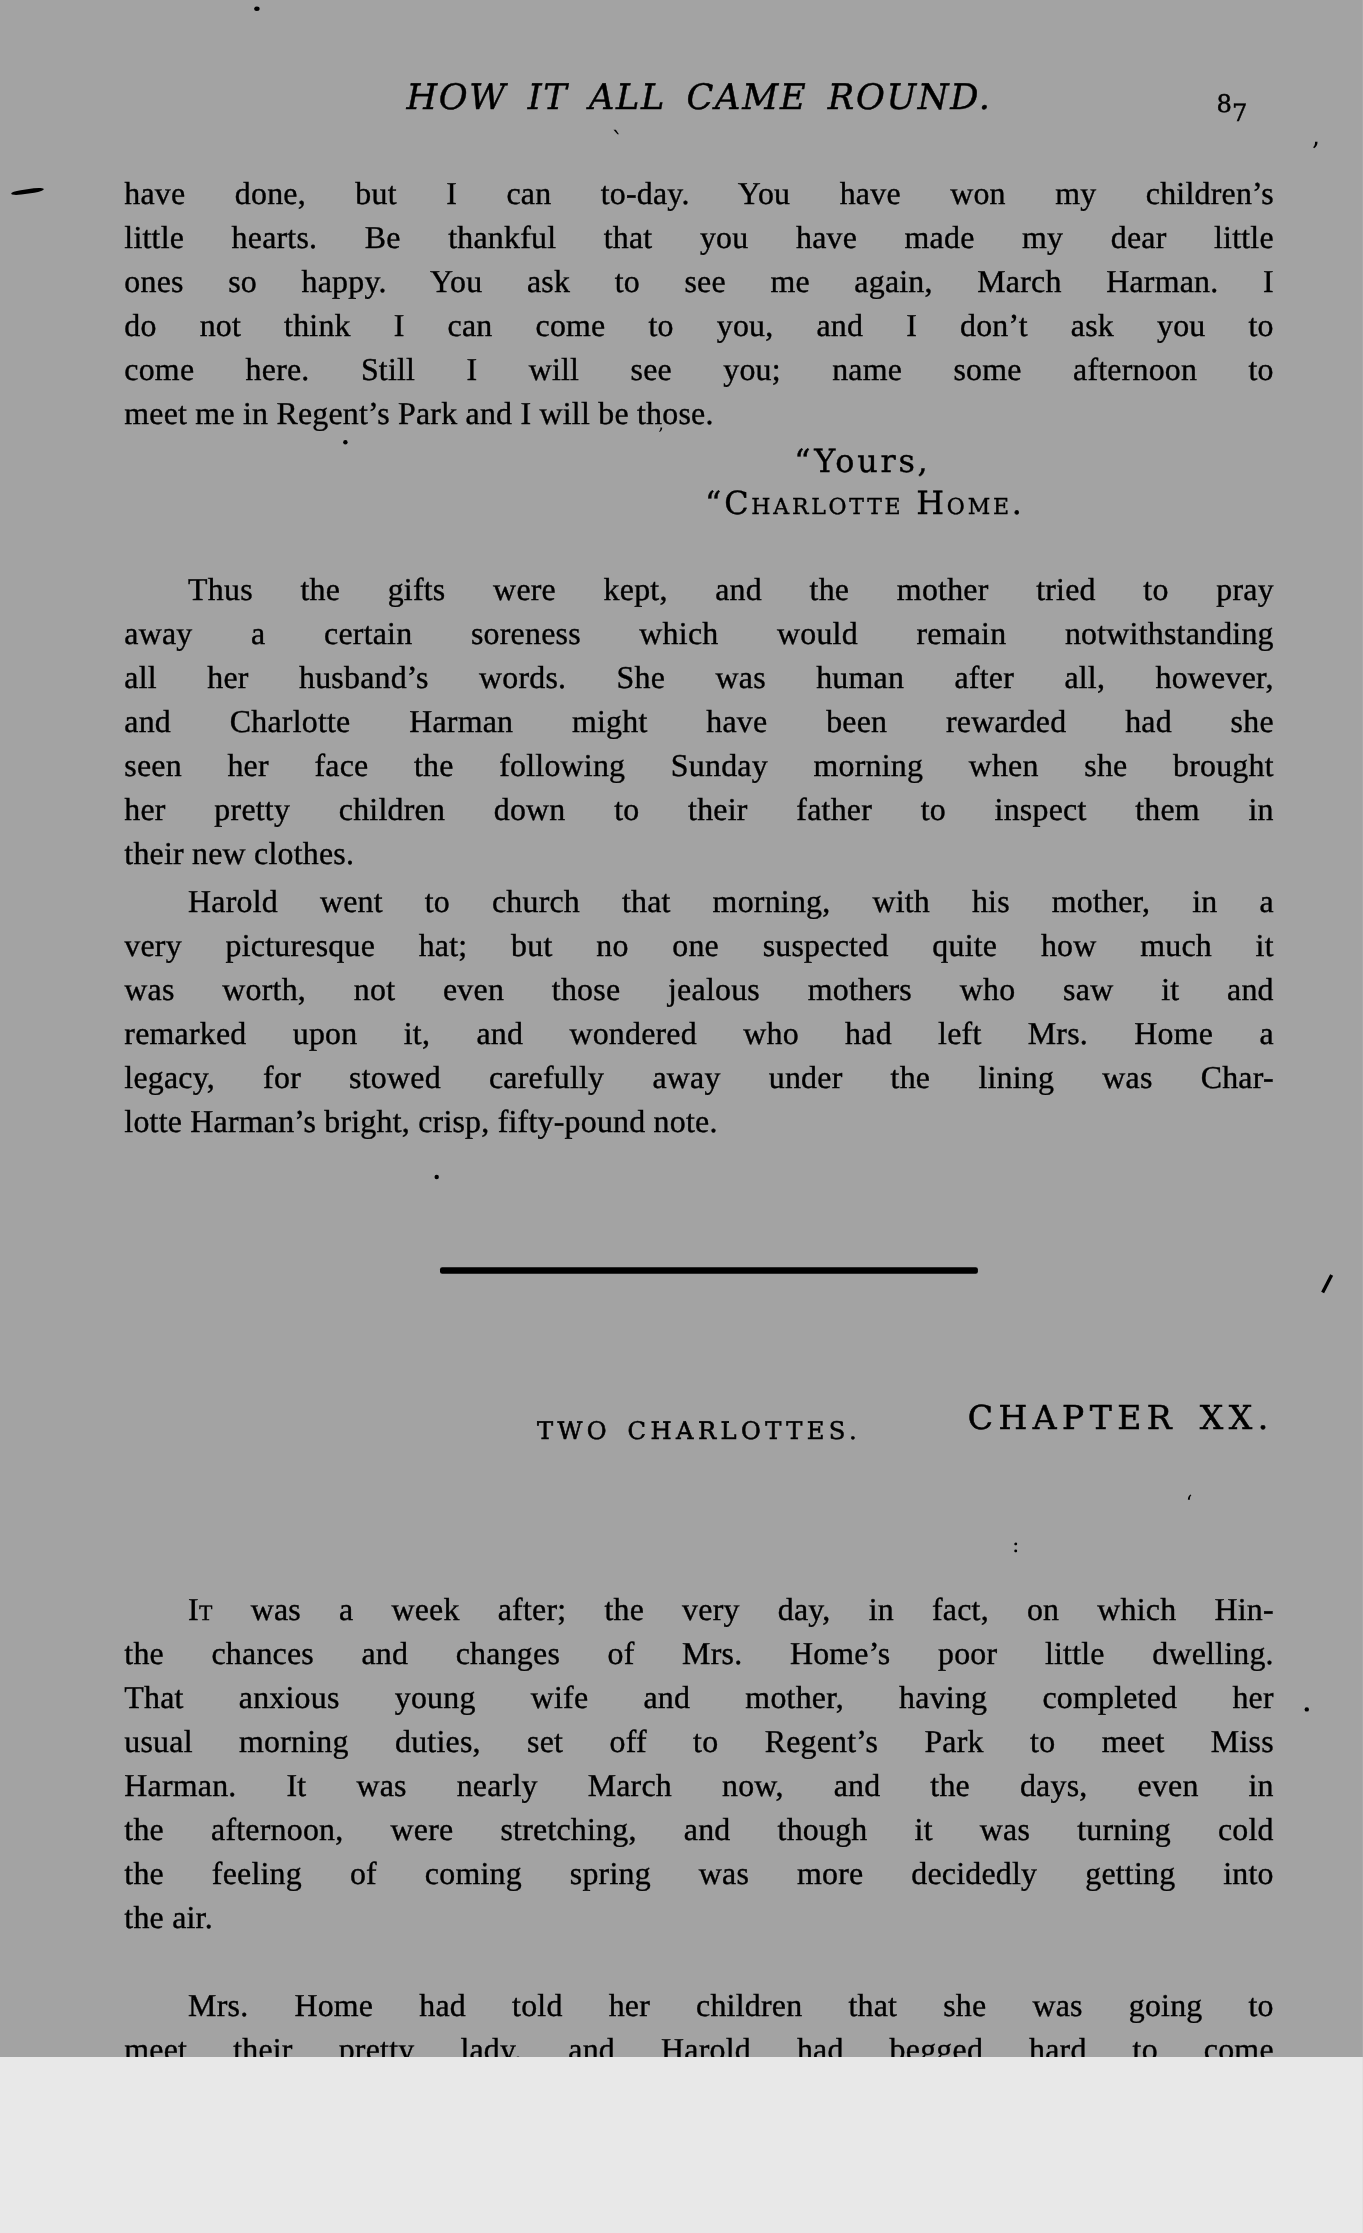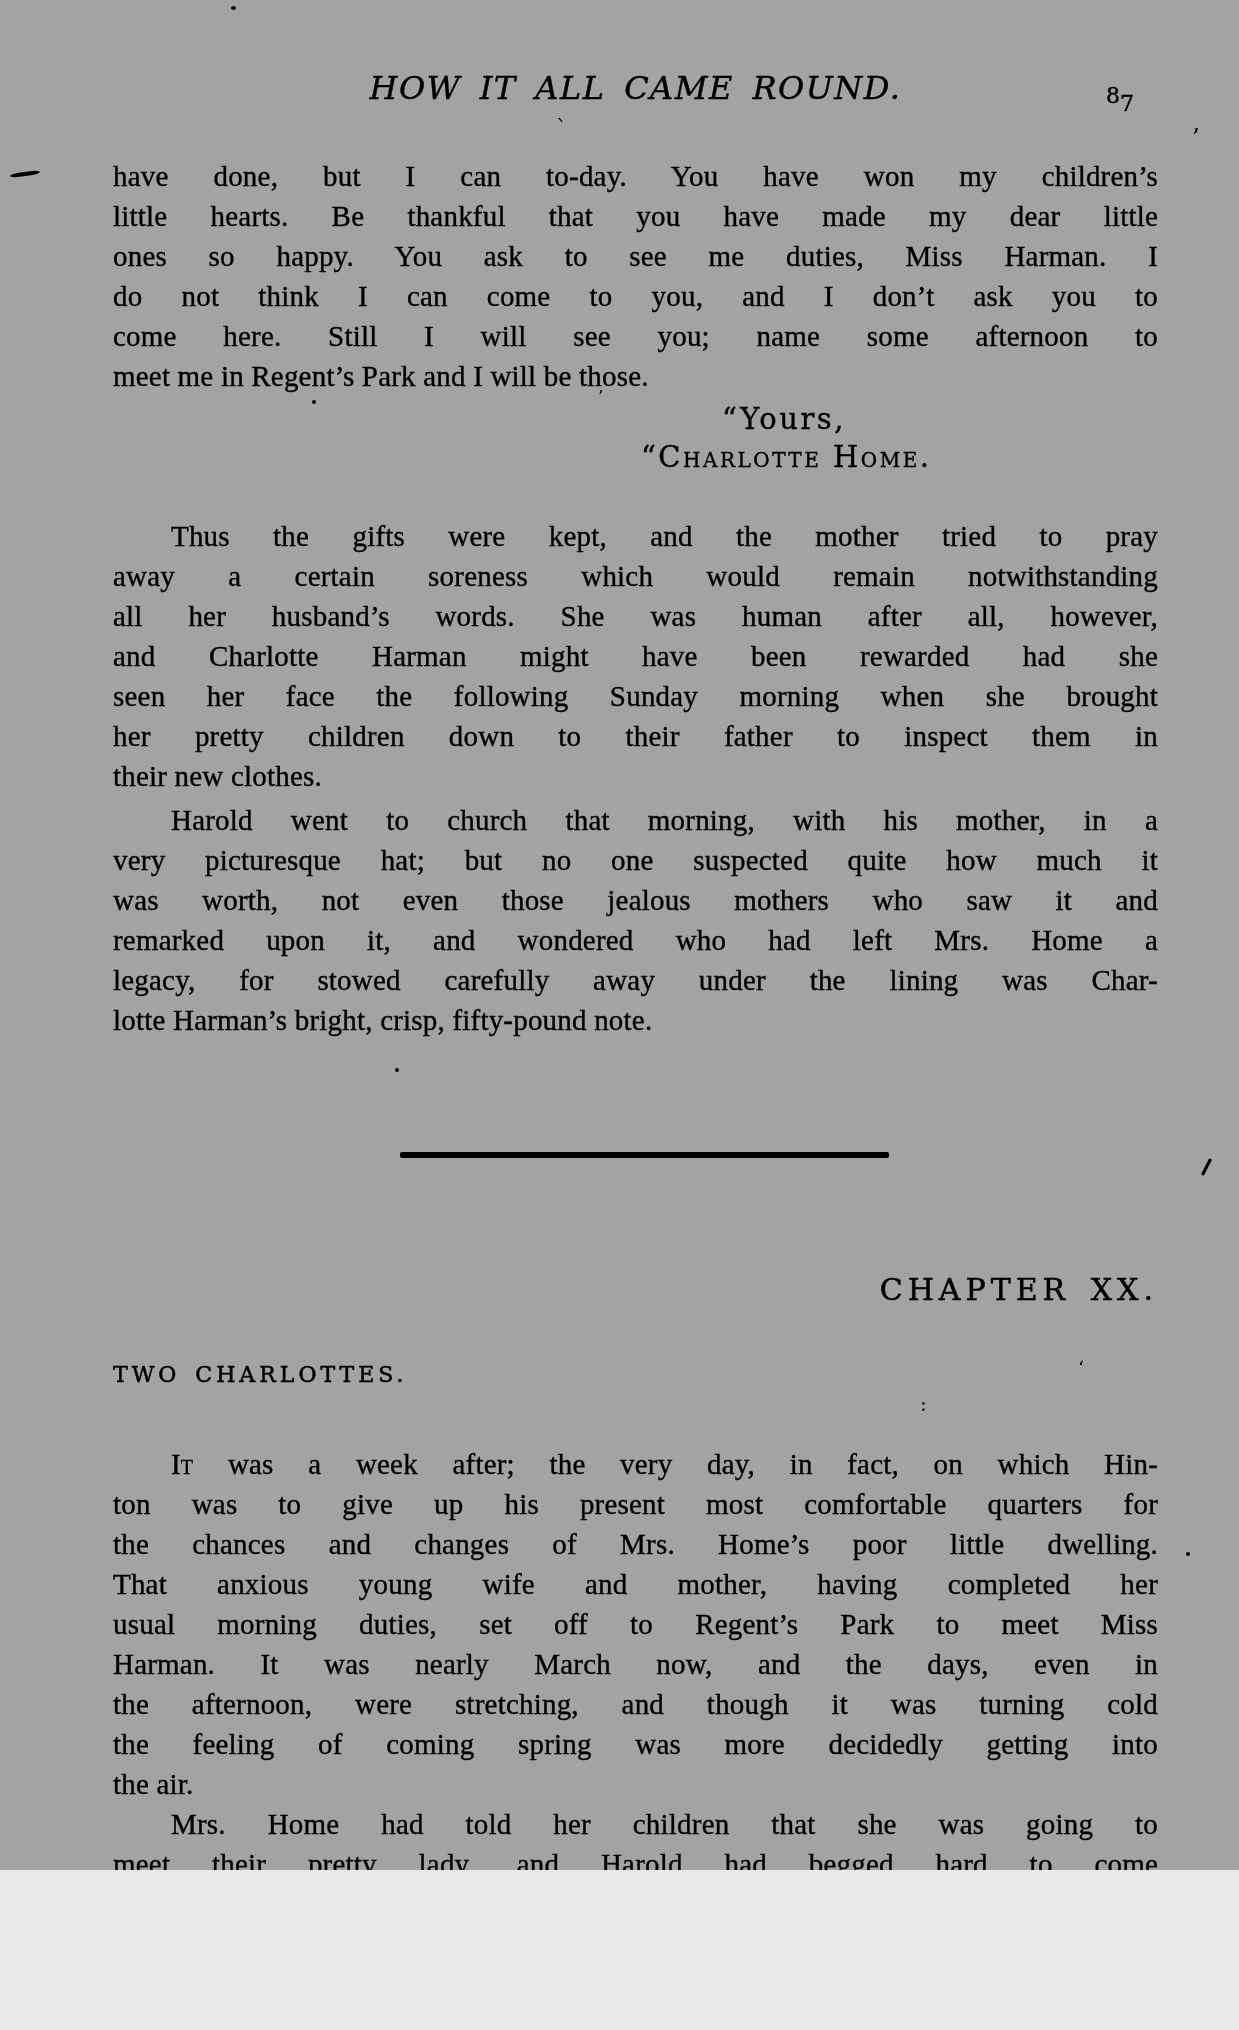--- a/index.html
+++ b/index.html
@@ -53,22 +53,22 @@
     background:#000;border-radius:2px;
   }
   
   .chapter-heading{
     position:absolute;left:113px;top:1273px;width:1045px;
     text-align:right;font-size:30px;line-height:34px;
     letter-spacing:5px;word-spacing:6px;
     -webkit-text-stroke:0.5px #000;
   }
   .chapter-subtitle{
-    position:absolute;left:113px;top:1362px;width:1045px;
-    font-size:22px;line-height:26px;
+    position:absolute;left:113px;top:1289px;width:1045px;
+    text-align:center;font-size:22px;line-height:26px;
     letter-spacing:4px;word-spacing:4px;
     -webkit-text-stroke:0.5px #000;
   }
   
   .artifact{position:absolute;color:#000;}
   .dot{background:#000;border-radius:50%;}
   .a-top-speck{left:231px;top:6px;width:5px;height:4px;}
   .a-left-dash{left:10px;top:172px;width:30px;height:4px;background:#000;border-radius:60%/100%;transform:rotate(-8deg);}
   .a-header-grave{left:556px;top:116px;font-size:22px;}
   .a-right-apostrophe{left:1192px;top:124px;font-size:24px;}
@@ -89,21 +89,21 @@
 <div class="page">
 
   <div class="running-title">HOW IT ALL CAME ROUND.</div>
   <div class="page-number"><span>8</span><span class="units">7</span></div>
 
   <div class="column">
 
     <div class="block" style="top:156px">
       <div class="bl">have done, but I can to-day. You have won my children’s</div>
       <div class="bl">little hearts. Be thankful that you have made my dear little</div>
-      <div class="bl">ones so happy. You ask to see me duties, Miss Harman. I</div>
+      <div class="bl">ones so happy. You ask to see me again, March Harman. I</div>
       <div class="bl">do not think I can come to you, and I don’t ask you to</div>
       <div class="bl">come here. Still I will see you; name some afternoon to</div>
       <div class="bl short">meet me in Regent’s Park and I will be those.</div>
     </div>
     <div class="sig" style="top:400px;left:609px">“Yours,</div>
     <div class="sig smallcaps" style="top:438px;left:528px">“Charlotte Home.</div>
 
     <div class="block" style="top:516px">
       <div class="bl indent">Thus the gifts were kept, and the mother tried to pray</div>
       <div class="bl">away a certain soreness which would remain notwithstanding</div>
@@ -118,21 +118,20 @@
       <div class="bl indent">Harold went to church that morning, with his mother, in a</div>
       <div class="bl">very picturesque hat; but no one suspected quite how much it</div>
       <div class="bl">was worth, not even those jealous mothers who saw it and</div>
       <div class="bl">remarked upon it, and wondered who had left Mrs. Home a</div>
       <div class="bl">legacy, for stowed carefully away under the lining was Char-</div>
       <div class="bl short">lotte Harman’s bright, crisp, fifty-pound note.</div>
     </div>
 
     <div class="block" style="top:1444px">
       <div class="bl indent"><span class="lead-smallcaps">It</span><span> was a week after; the very day, in fact, on which Hin-</span></div>
-      <div class="bl">ton was to give up his present most comfortable quarters for</div>
       <div class="bl">the chances and changes of Mrs. Home’s poor little dwelling.</div>
       <div class="bl">That anxious young wife and mother, having completed her</div>
       <div class="bl">usual morning duties, set off to Regent’s Park to meet Miss</div>
       <div class="bl">Harman. It was nearly March now, and the days, even in</div>
       <div class="bl">the afternoon, were stretching, and though it was turning cold</div>
       <div class="bl">the feeling of coming spring was more decidedly getting into</div>
       <div class="bl short">the air.</div>
     </div>
 
     <div class="block" style="top:1804px">

